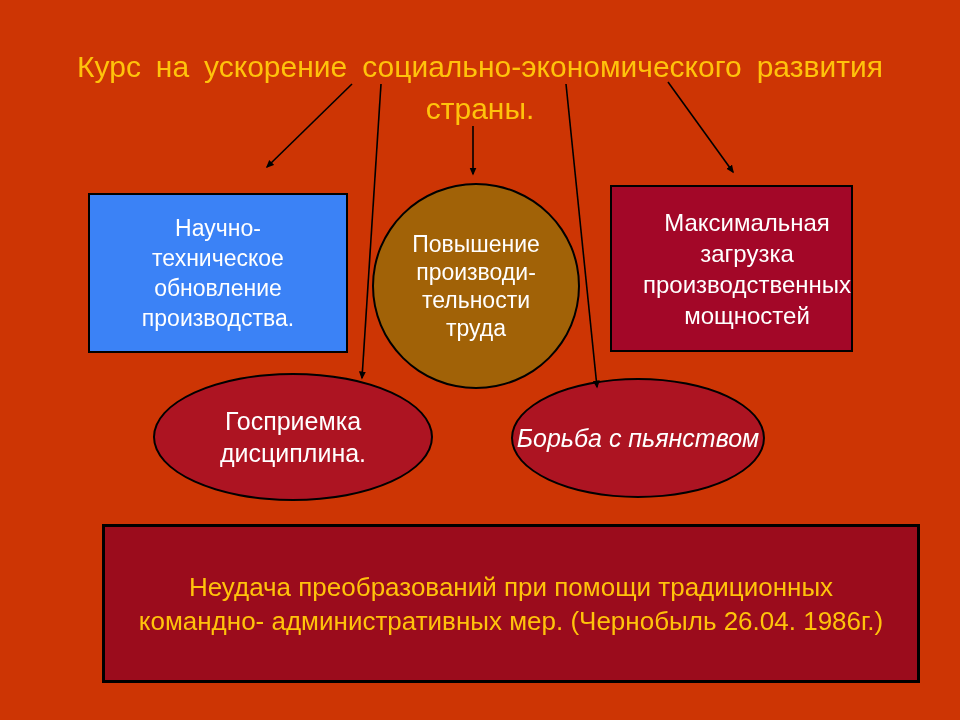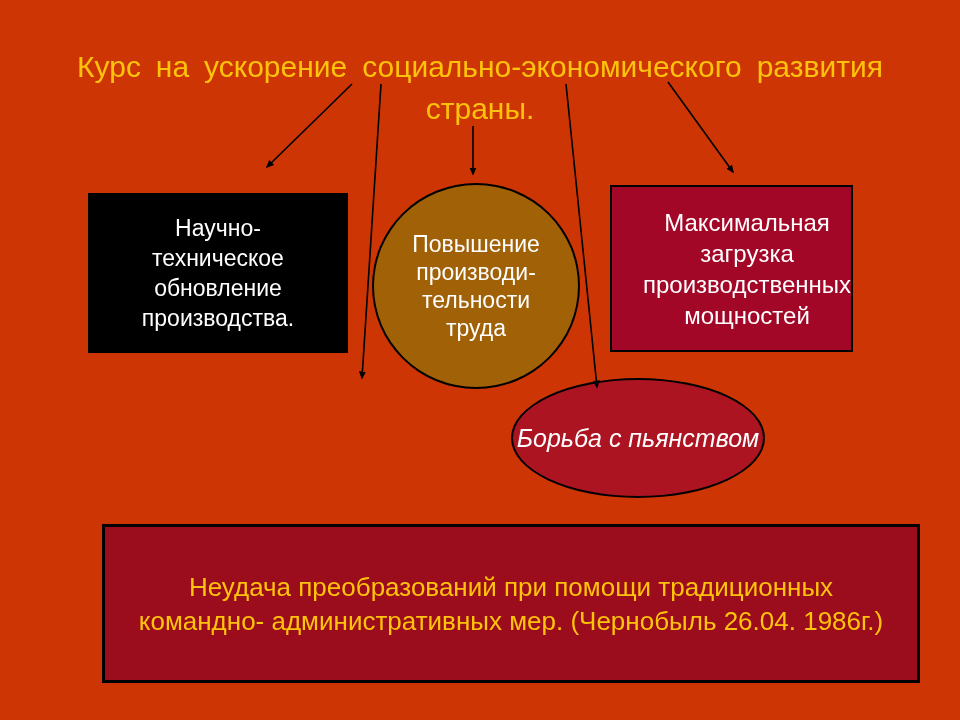--- a/index.html
+++ b/index.html
@@ -32,21 +32,21 @@
     display: flex;
     align-items: center;
     justify-content: center;
     text-align: center;
     color: #FFFFFF;
     box-sizing: border-box;
   }
   .node .label { white-space: pre-line; }
   .rect-left {
     left: 88px; top: 193px; width: 260px; height: 160px;
-    background: #000000;
+    background: #3b82f6;
     border: 2px solid #000000;
     font-size: 23px; line-height: 30px;
   }
   .circle-center {
     left: 372px; top: 183px; width: 208px; height: 206px;
     background: #a16207;
     border: 2px solid #000000;
     border-radius: 50%;
     font-size: 23px; line-height: 28px;
     z-index: 2;
@@ -90,20 +90,24 @@
   }
 </style>
 </head>
 <body>
 
 <div class="slide">
 
   <div class="title">Курс на ускорение социально-экономического развития
 страны.</div>
 
+  <div class="node ellipse-left">
+    <span class="label">Госприемка
+дисциплина.</span>
+  </div>
 
   <div class="node ellipse-right">
     <span class="label">Борьба с пьянством</span>
   </div>
 
   <div class="node rect-left">
     <span class="label">Научно-
 техническое
 обновление
 производства.</span>

